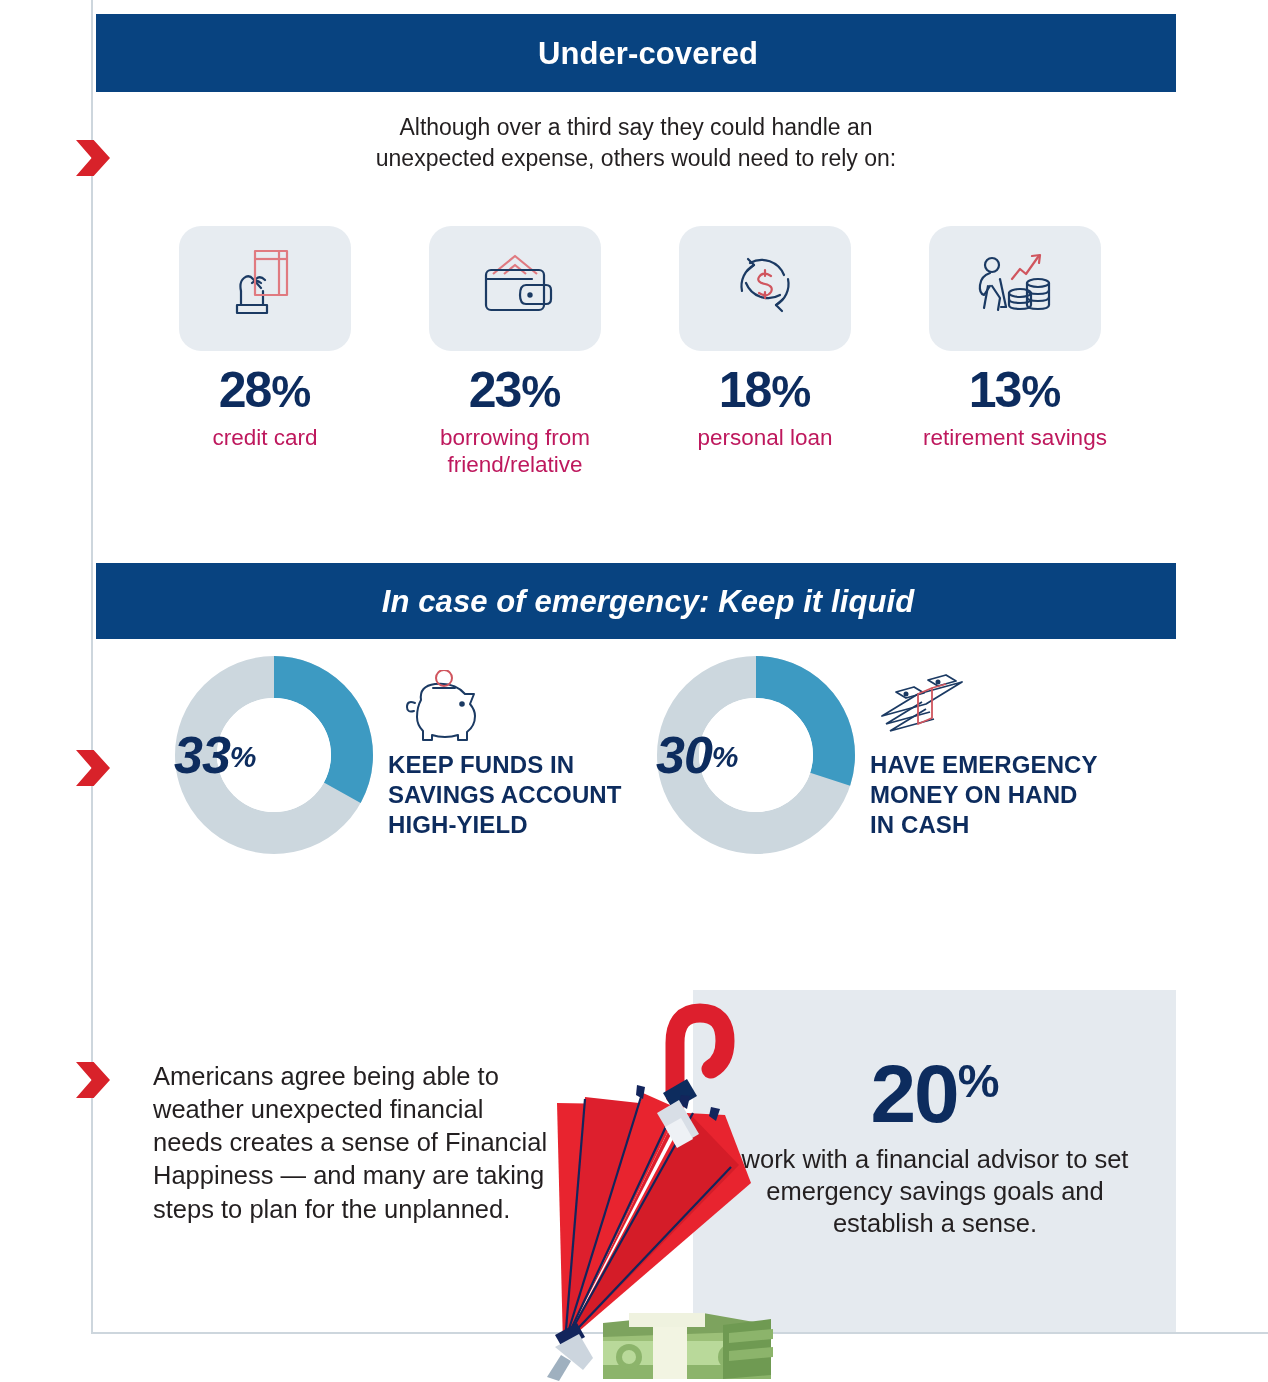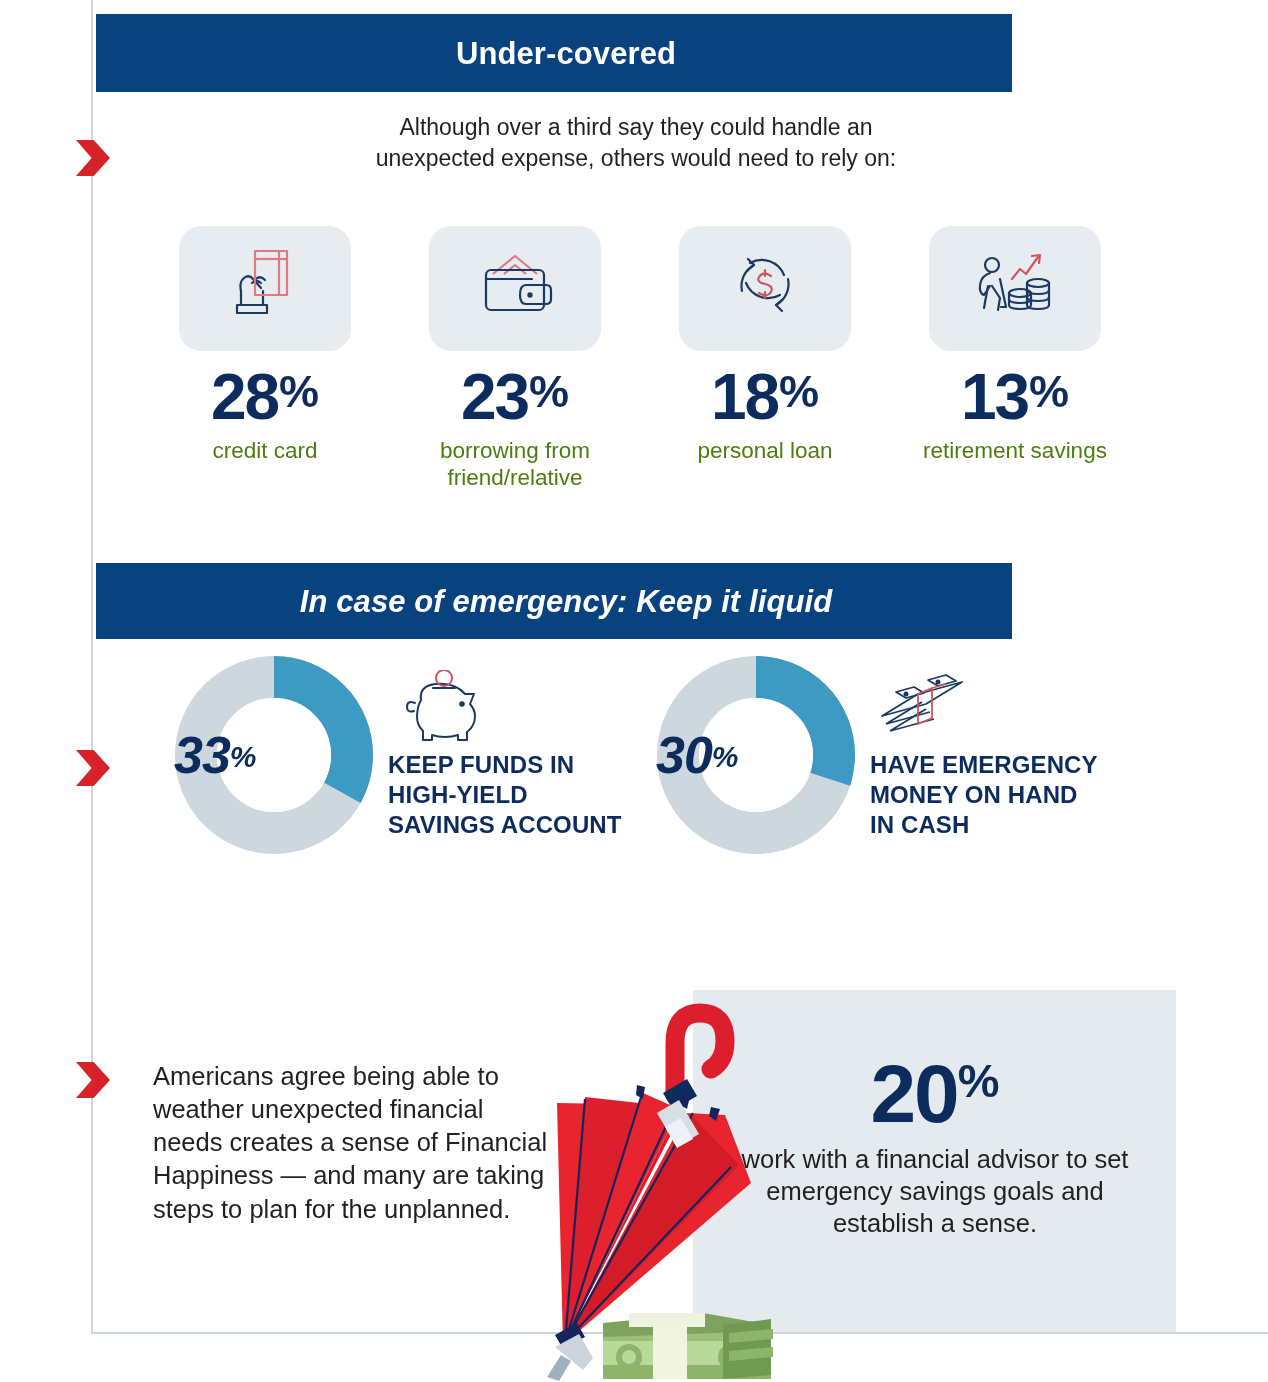--- a/index.html
+++ b/index.html
@@ -33,21 +33,21 @@
     position: absolute;
     left: 91px; top: 1332px;
     width: 1177px; height: 2px;
     background: #cdd6dd;
   }
 
   
   .banner {
     position: absolute;
     left: 96px;
-    width: 916px;
+    width: 1080px;
     background: #084380;
     color: #ffffff;
     display: flex;
     align-items: center;
     justify-content: center;
     box-sizing: border-box;
     padding-left: 24px;
   }
   .banner-title {
     font-size: 31px;
@@ -103,34 +103,34 @@
   }
   .stat-pct {
     margin-top: 16px;
     color: #0d2c5e;
     font-weight: bold;
     line-height: 0.95;
     display: flex;
     align-items: flex-start;
   }
   .stat-pct .num {
-    font-size: 64px;
+    font-size: 50px;
     letter-spacing: -2px;
   }
   .stat-pct .sym {
     font-size: 45px;
     margin-top: 4px;
     margin-left: 1px;
   }
   .stat-label {
     margin-top: 9px;
     text-align: center;
     font-size: 22.5px;
     line-height: 1.2;
-    color: #4d7c0f;
+    color: #be185d;
   }
 
   
   .donut-area {
     position: absolute;
     left: 96px; top: 655px;
     width: 1080px;
     height: 250px;
   }
   .donut-group {
@@ -377,22 +377,22 @@
               <path d="M33 30 q-2 -14 14 -16 q20 -2 30 10 l9 0 l-4 10 q5 6 5 12 q0 10 -8 16 l0 8 l-9 0 l0 -5 q-6 2 -13 2 q-7 0 -13 -2 l0 5 l-9 0 l0 -9 q-6 -6 -6 -14 q0 -10 4 -17 z"></path>
               <path d="M27 33 q-8 -3 -8 4 q0 6 7 4"></path>
               <circle cx="74" cy="34" r="1.8" fill="#1b3a63"></circle>
               <path d="M45 18 l22 0"></path>
             </g>
             <circle cx="56" cy="8" r="8" fill="none" stroke="#d0555e" stroke-width="2"></circle>
           </svg>
         </div>
         <div class="cap">
           <div>KEEP FUNDS IN</div>
+          <div>SAVINGS ACCOUNT</div>
           <div>HIGH-YIELD</div>
-          <div>SAVINGS ACCOUNT</div>
         </div>
       </div>
     </div>
 
     <div class="donut-group" id="donut-group-2">
       <div class="donut">
         <svg width="200" height="200" viewBox="0 0 200 200">
           <circle cx="100" cy="100" r="78" fill="none" stroke="#ccd7de" stroke-width="42"></circle>
           <circle cx="100" cy="100" r="78" fill="none" stroke="#3d9ac2" stroke-width="42" stroke-dasharray="147 343.1" transform="rotate(-90 100 100)"></circle>
           <circle cx="100" cy="100" r="57" fill="#ffffff"></circle>

